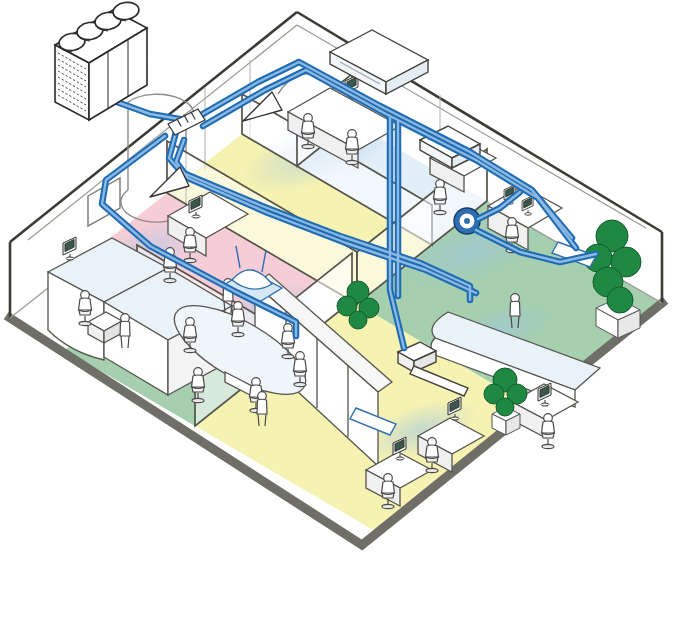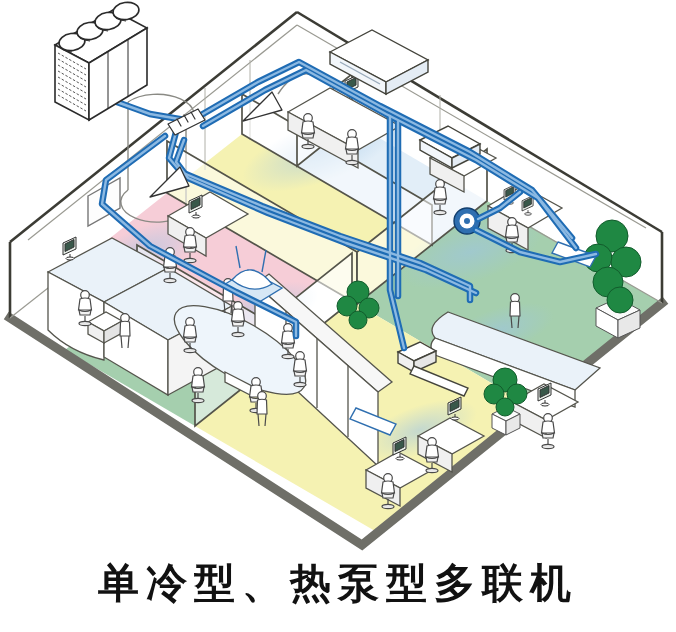--- a/index.html
+++ b/index.html
@@ -343,14 +343,13 @@
         <ellipse cx="108" cy="21" rx="13" ry="8.5" transform="rotate(-8 108 21)"></ellipse>
         <ellipse cx="126" cy="11" rx="13" ry="8.5" transform="rotate(-8 126 11)"></ellipse>
         <path d="M59,44 q1,7 13,8" fill="none" stroke-width="1.2"></path>
         <path d="M77,33 q1,7 13,8" fill="none" stroke-width="1.2"></path>
         <path d="M95,23 q1,7 13,8" fill="none" stroke-width="1.2"></path>
         <path d="M113,13 q1,7 13,8" fill="none" stroke-width="1.2"></path>
       </g>
     </g>
   </svg>
 
-  <div id="caption">单冷型、热泵型多联机</div>
 </div>
 
 </body></html>

